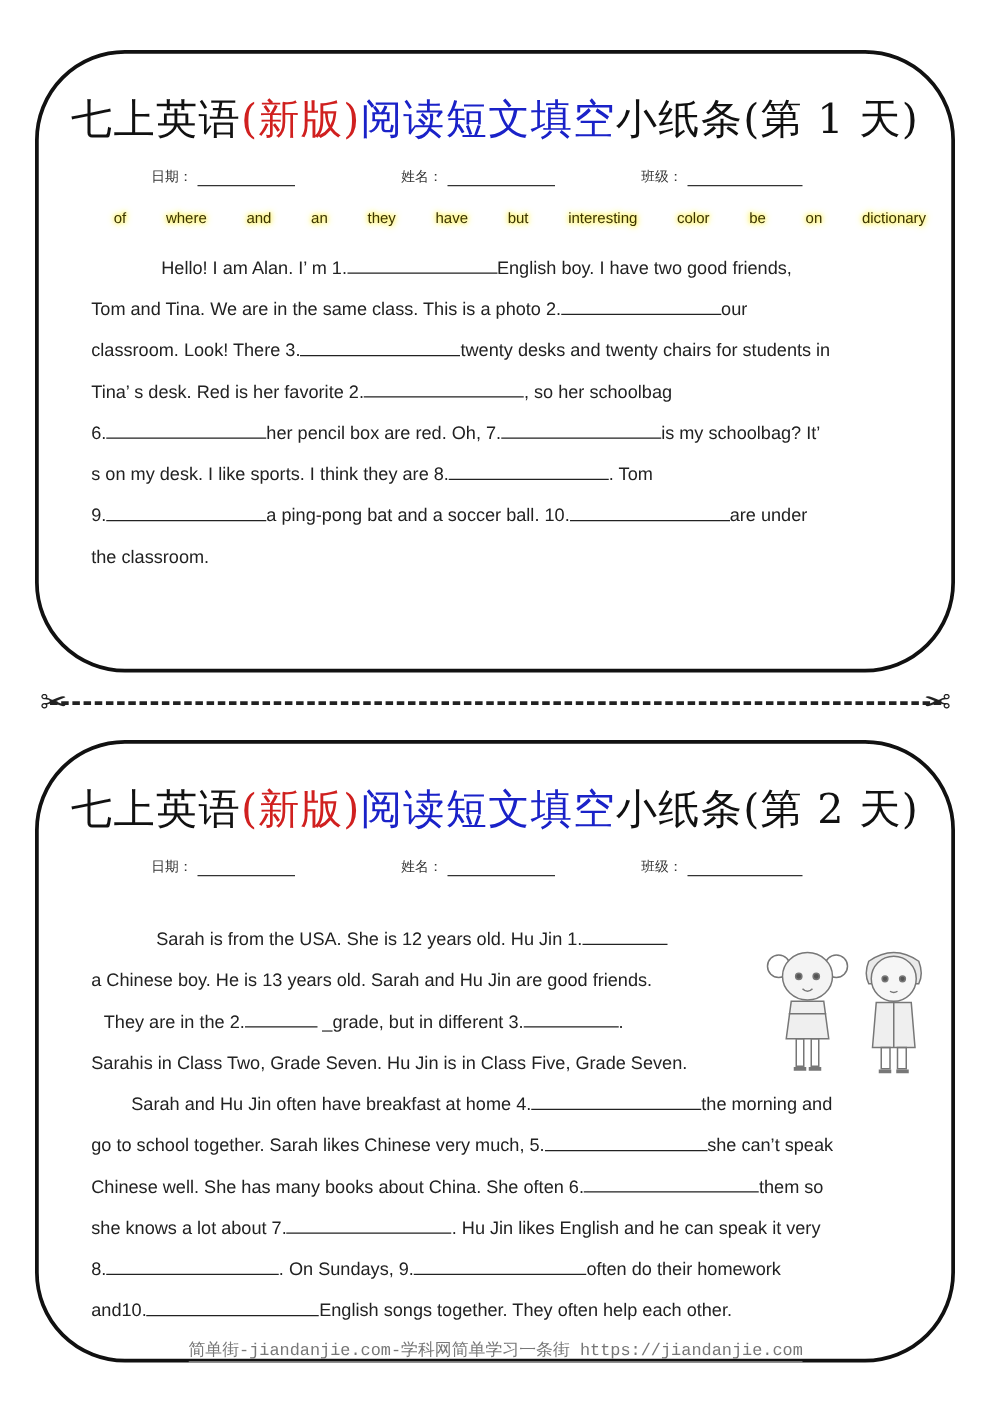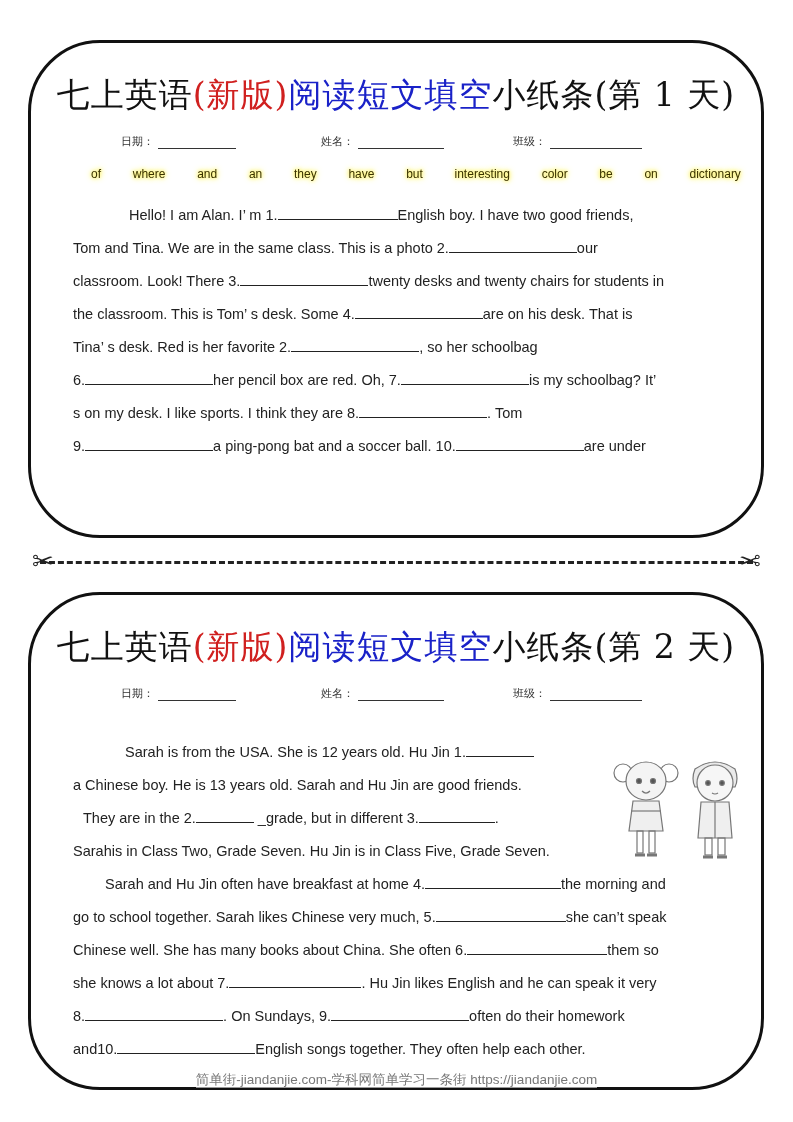--- a/index.html
+++ b/index.html
@@ -42,21 +42,21 @@
     position: absolute; top: 561px; left: 40px; right: 40px; height: 0;
     border-top: 3px dashed #222;
   }
   .scissors { position: absolute; top: 548px; font-size: 26px; line-height: 26px; color: #222; }
   #card2 .passage { top: 141px; }
   .kids {
     position: absolute; left: 580px; top: 160px; width: 135px; height: 115px;
   }
   .footer {
     position: absolute; top: 1071px; left: 0; right: 0; text-align: center;
-    font-family: Liberation Sans, sans-serif; font-size: 13.5px; color: #777;
+    font-family: Liberation Mono, monospace; font-size: 13.5px; color: #777;
   }
   .footer span { border-bottom: 1px solid #999; }
 </style>
 </head>
 <body>
 
 <div class="card" id="card1">
   <div class="title">
     <span class="t-black">七上英语</span><span class="t-red">(新版)</span><span class="t-blue">阅读短文填空</span><span class="t-black">小纸条(第 1 天)</span>
   </div>
@@ -85,25 +85,25 @@
     <span>interesting</span>
     <span>color</span>
     <span>be</span>
     <span>on</span>
     <span>dictionary</span>
   </div>
   <div class="passage">
     <p style="text-indent:56px;"><span>Hello! I am Alan. I’ m 1.</span><span class="blank-line" style="width:120px"></span><span>English boy. I have two good friends,</span></p>
     <p><span>Tom and Tina. We are in the same class. This is a photo 2.</span><span class="blank-line" style="width:128px"></span><span>our</span></p>
     <p><span>classroom. Look! There 3.</span><span class="blank-line" style="width:128px"></span><span>twenty desks and twenty chairs for students in</span></p>
-    <p><span>the classroom. This is Tom’ s desk. Some 4.</span><span class="blank-line" style="width:128px"></span><span>are on his desk. That is</span></p>
     <p><span>Tina’ s desk. Red is her favorite 2.</span><span class="blank-line" style="width:128px"></span><span>, so her schoolbag</span></p>
     <p><span>6.</span><span class="blank-line" style="width:128px"></span><span>her pencil box are red. Oh, 7.</span><span class="blank-line" style="width:128px"></span><span>is my schoolbag? It’</span></p>
     <p><span>s on my desk. I like sports. I think they are 8.</span><span class="blank-line" style="width:128px"></span><span>. Tom</span></p>
     <p><span>9.</span><span class="blank-line" style="width:128px"></span><span>a ping-pong bat and a soccer ball. 10.</span><span class="blank-line" style="width:128px"></span><span>are under</span></p>
+    <p>the classroom.</p>
   </div>
 </div>
 
 <span class="scissors" style="left:32px;">✂</span>
 <div class="cut-line"></div>
 <span class="scissors" style="right:32px; transform:scaleX(-1);">✂</span>
 
 <div class="card" id="card2">
   <div class="title">
     <span class="t-black">七上英语</span><span class="t-red">(新版)</span><span class="t-blue">阅读短文填空</span><span class="t-black">小纸条(第 2 天)</span>

